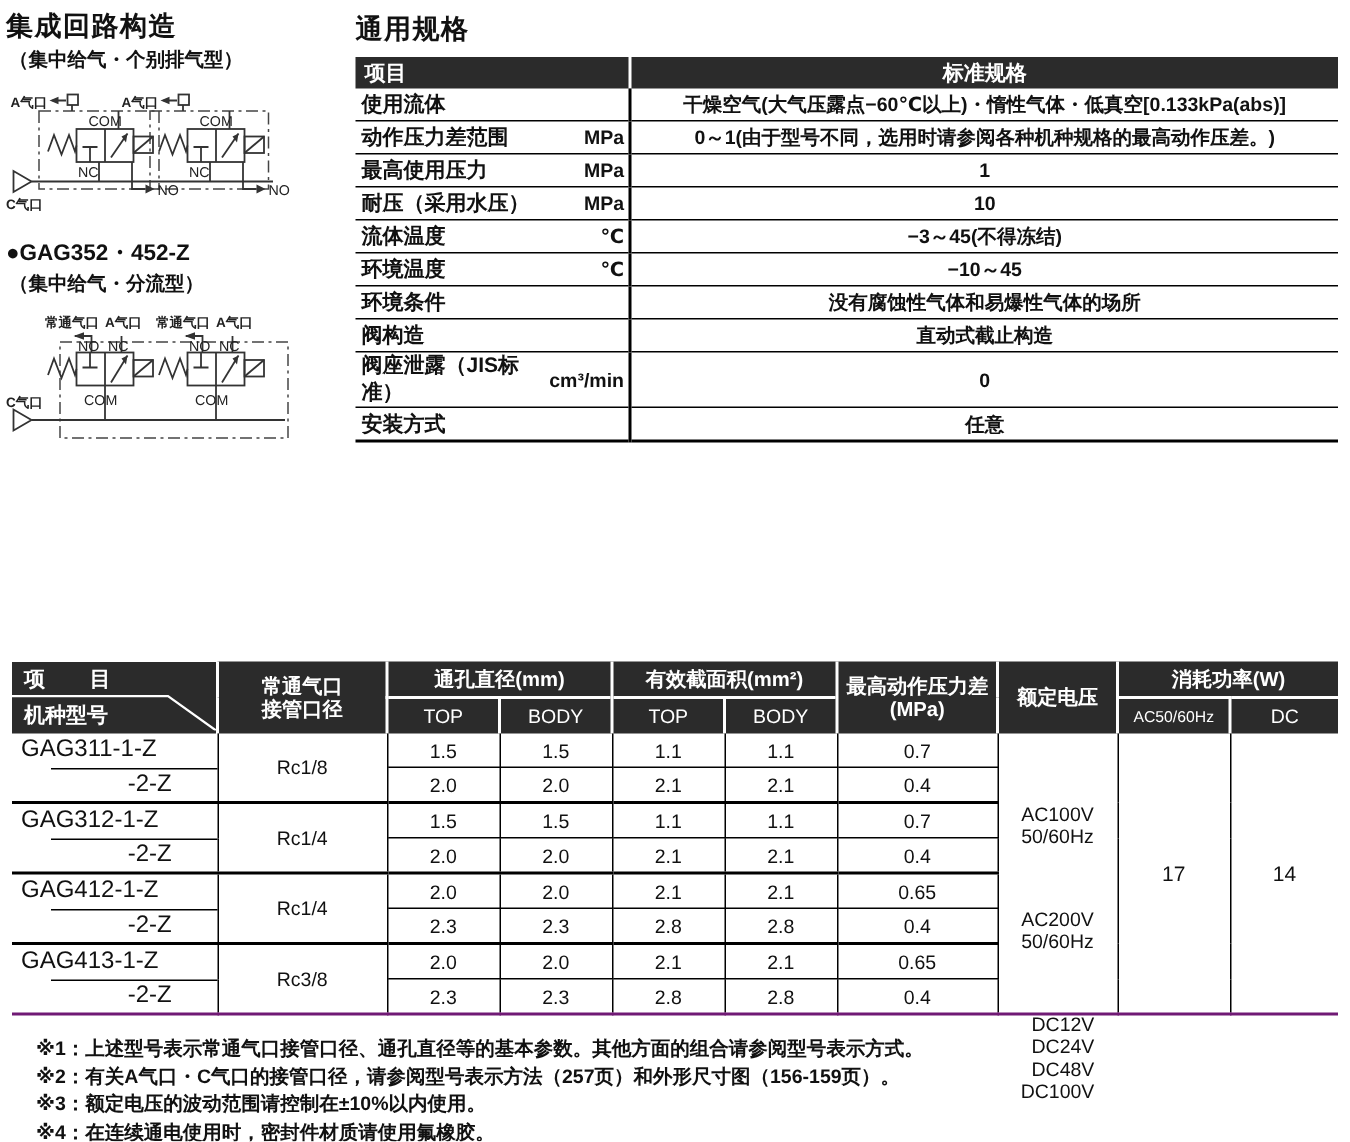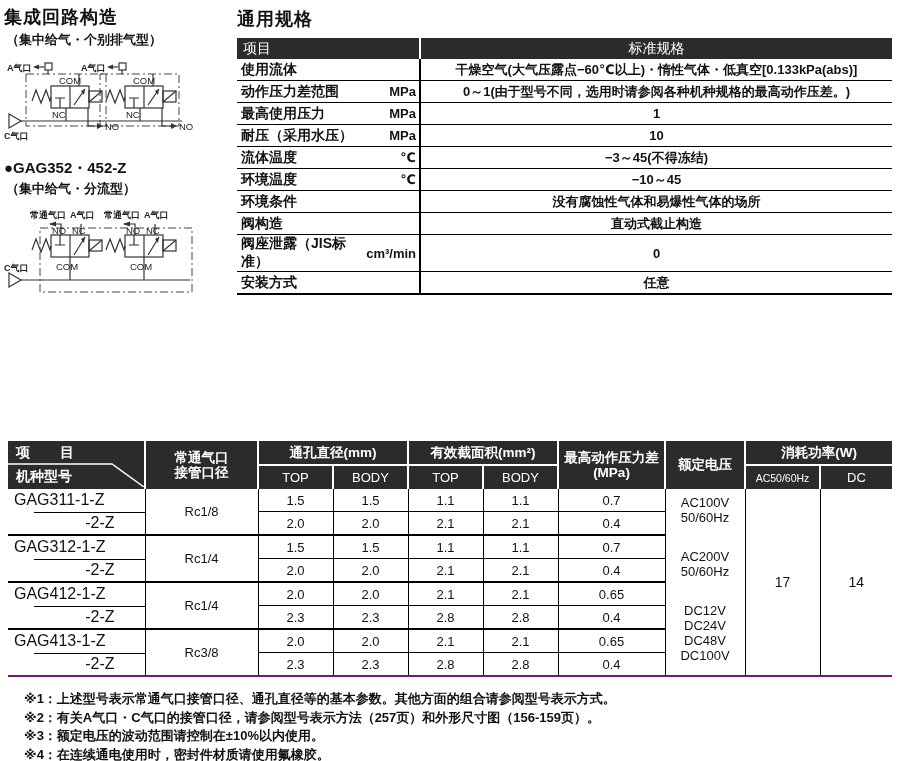--- a/index.html
+++ b/index.html
@@ -14,21 +14,21 @@
   .diag{display:block;margin-top:10px;}
   .diag text{font-family:"Liberation Sans","DejaVu Sans",sans-serif;fill:#222;}
   .cjk-lab{font-size:9px;font-weight:bold;}
   .lat-lab{font-size:9.5px;}
 
   
   #general{position:absolute;left:237px;top:7px;width:655px;}
   table{border-collapse:collapse;table-layout:fixed;}
   .gtable{width:655px;margin-top:7px;border-bottom:2px solid #000;}
   .gtable th,.gtable td{height:21px;padding:0;vertical-align:middle;}
-  .gt-h{background:#2b2b2b;color:#fff;font-weight:normal;font-size:14px;height:23px;}
+  .gt-h{background:#2b2b2b;color:#fff;font-weight:bold;font-size:14px;height:23px;}
   .gt-h.item{text-align:left;padding-left:6px;border-right:2px solid #fff;}
   .gt-h.std{text-align:center;}
   .gl{border-bottom:1px solid #000;border-right:2px solid #000;font-size:14px;font-weight:bold;}
   .gl .cell{display:flex;justify-content:space-between;align-items:center;padding:0 3px 0 4px;}
   .gl .unit{font-size:13px;}
   .gv{border-bottom:1px solid #000;text-align:center;font-size:13px;font-weight:bold;}
 
   
   #models{position:absolute;left:8px;top:436px;width:884px;}
   .mtable{width:884px;margin-top:5px;border-bottom:2px solid #701a75;}
@@ -48,21 +48,21 @@
   td.md-model{text-align:left;font-size:16px;border-bottom:none;}
   td.md-model .inner{padding-left:6px;}
   td.md-model2{text-align:right;font-size:16px;position:relative;}
   td.md-model2 .inner{padding-right:30px;position:relative;height:100%;line-height:22px;}
   td.md-model2 .subline{position:absolute;top:0;left:26px;right:0;height:1px;background:#000;}
   tr.grp td{border-top:2px solid #000;}
   td.md-port{font-size:13px;}
   td.md-volt{vertical-align:top;}
   td.md-volt .vwrap{display:flex;flex-direction:column;justify-content:space-between;
                     height:168px;padding:6px 0 4px 0;align-items:center;}
-  td.md-volt .vblock{white-space:pre-line;line-height:15px;font-size:13px;text-align:center;}
+  td.md-volt .vblock{white-space:pre-line;line-height:15px;font-size:13px;text-align:right;margin-top:40px;}
   td.md-power{font-size:14px;}
 
   
   #notes{position:absolute;left:8px;top:690px;width:884px;}
   .note-line{font-size:13px;font-weight:bold;line-height:18.5px;margin-left:16px;}
 </style>
 </head>
 <body>
 
 <div id="page">

